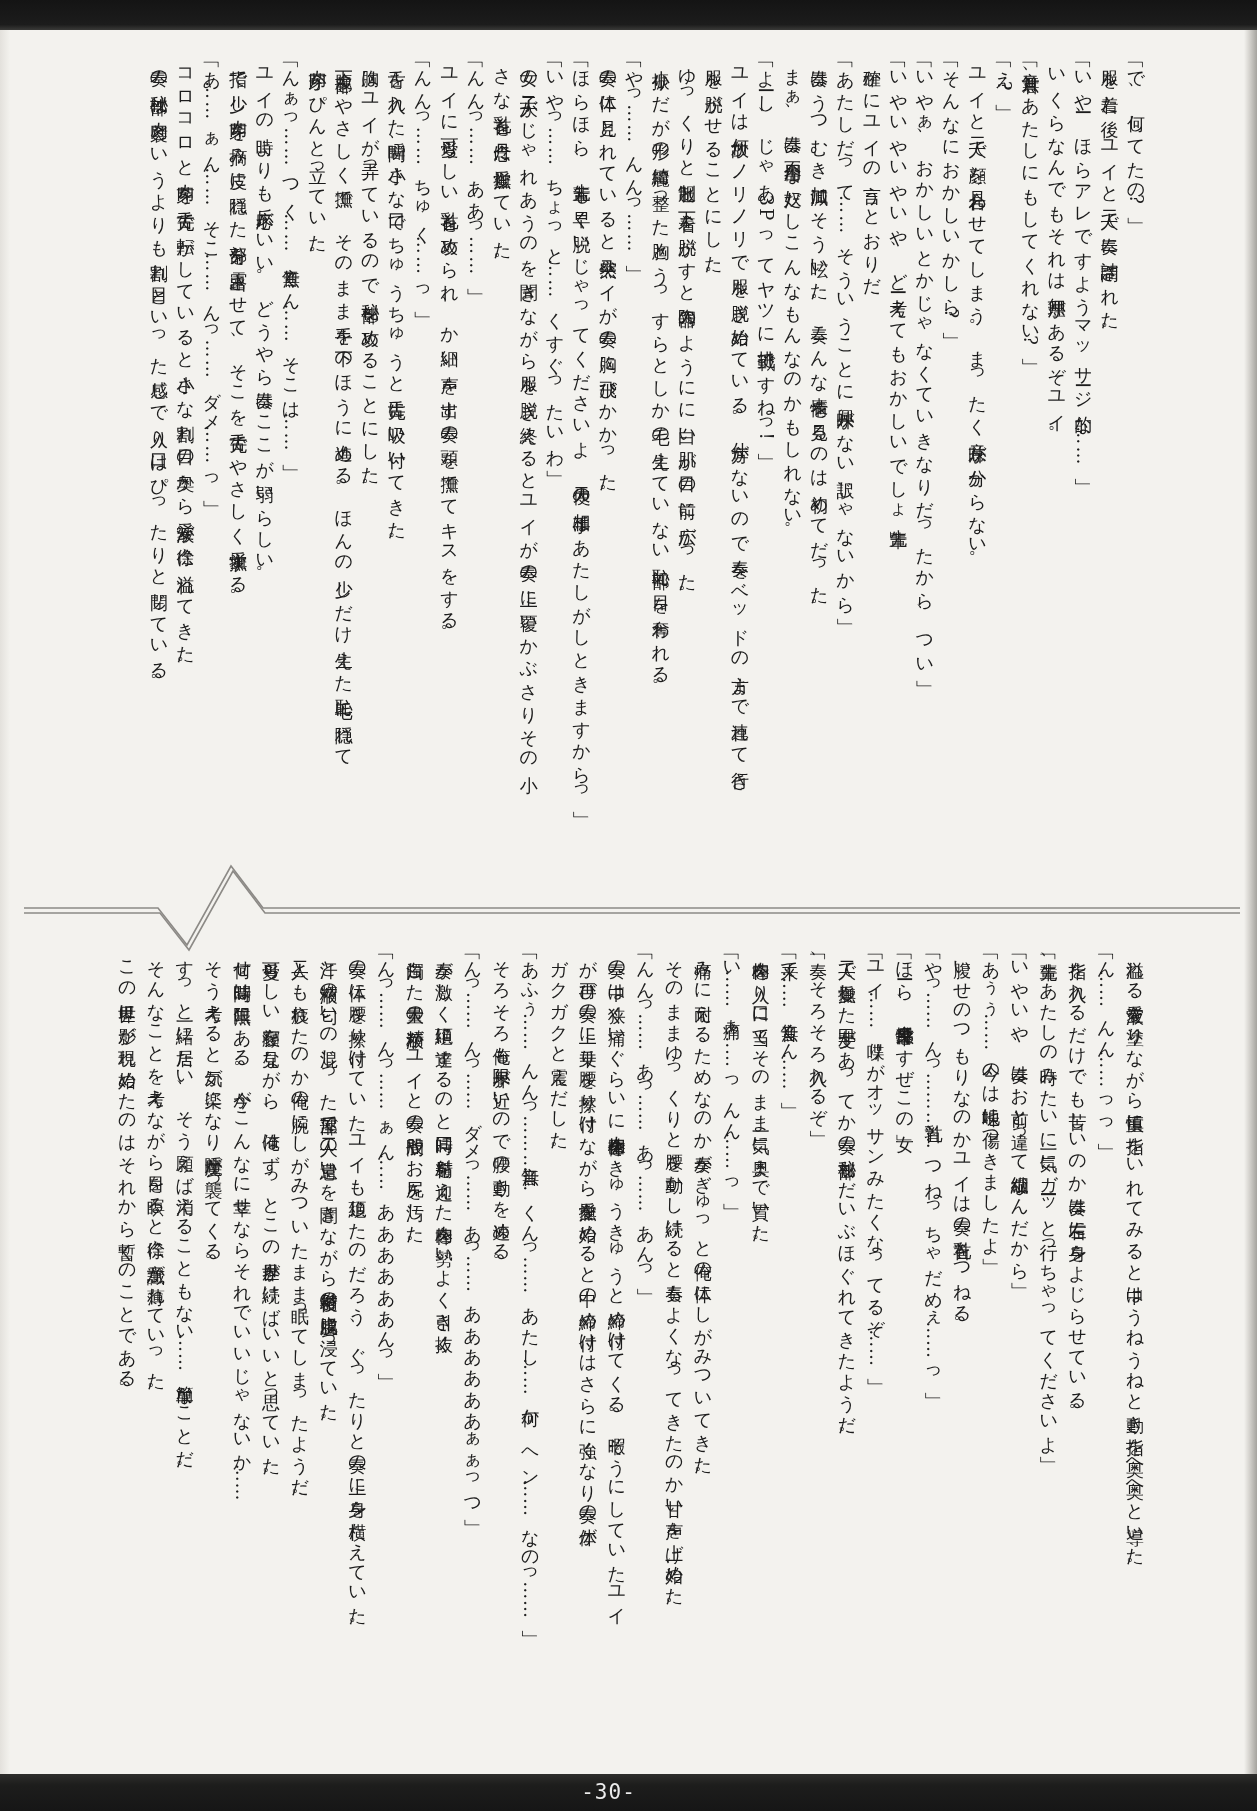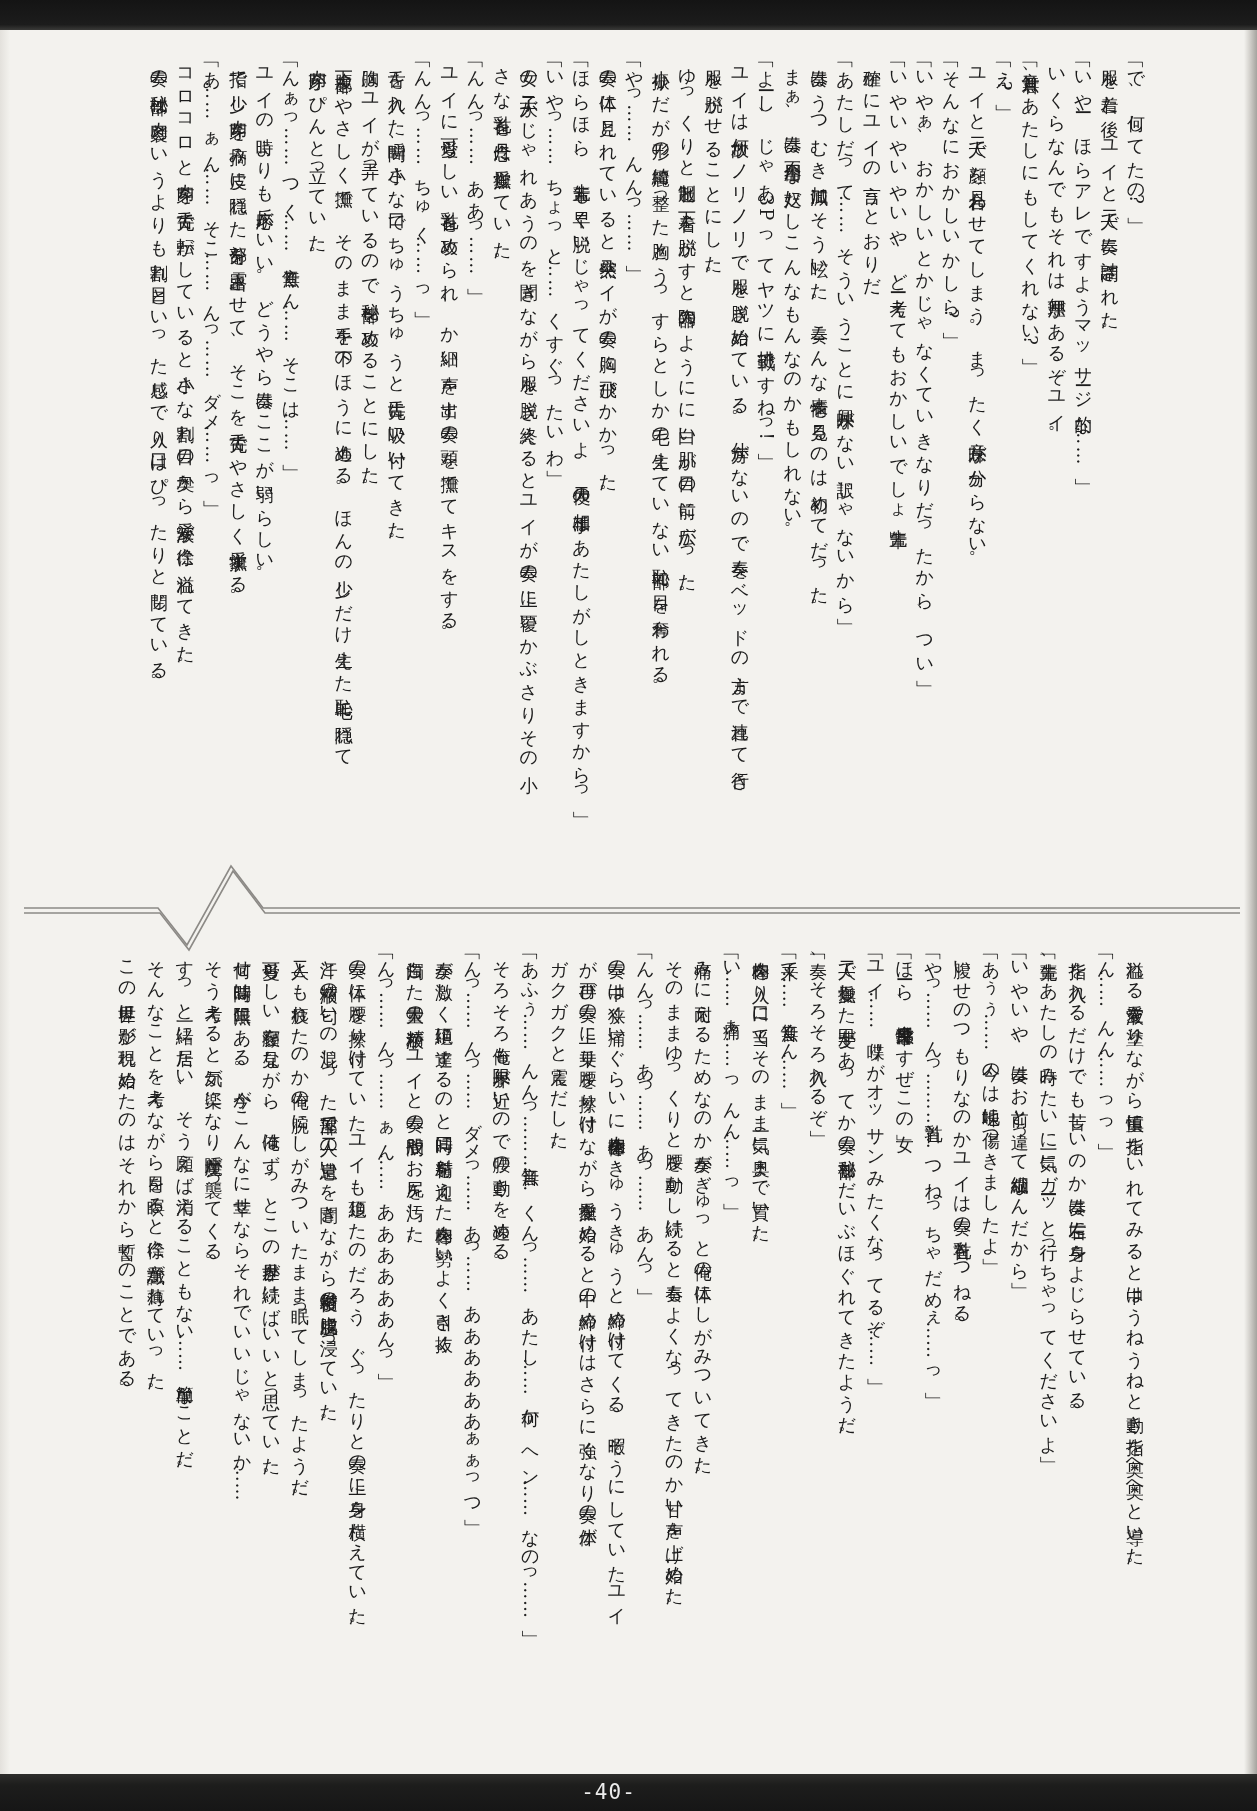--- a/index.html
+++ b/index.html
@@ -176,16 +176,16 @@
       <p>二人とも疲れたのか俺の腕にしがみついたまま眠ってしまったようだ。</p>
       <p>可愛らしい寝顔を見ながら、俺はずっとこの世界が続けばいいと思っていた。</p>
       <p>何せ時間は無限にある。今がこんなに幸せならそれでいいじゃないか……</p>
       <p>そう考えると気が楽になり睡魔が襲ってくる。</p>
       <p>すっと一緒に居たい、そう願えば消えることもない……簡単なことだ。</p>
       <p>そんなことを考えながら目を瞑ると徐々に意識が薄れていった。</p>
       <p>この世界に影が現れ始めたのはそれから暫くのことである。</p>
     </div>
 
   <div class="footer-bar">
-    <div class="page-number">-40-</div>
+    <div class="page-number">-30-</div>
   </div>
 
 </div>
 
 </body></html>

